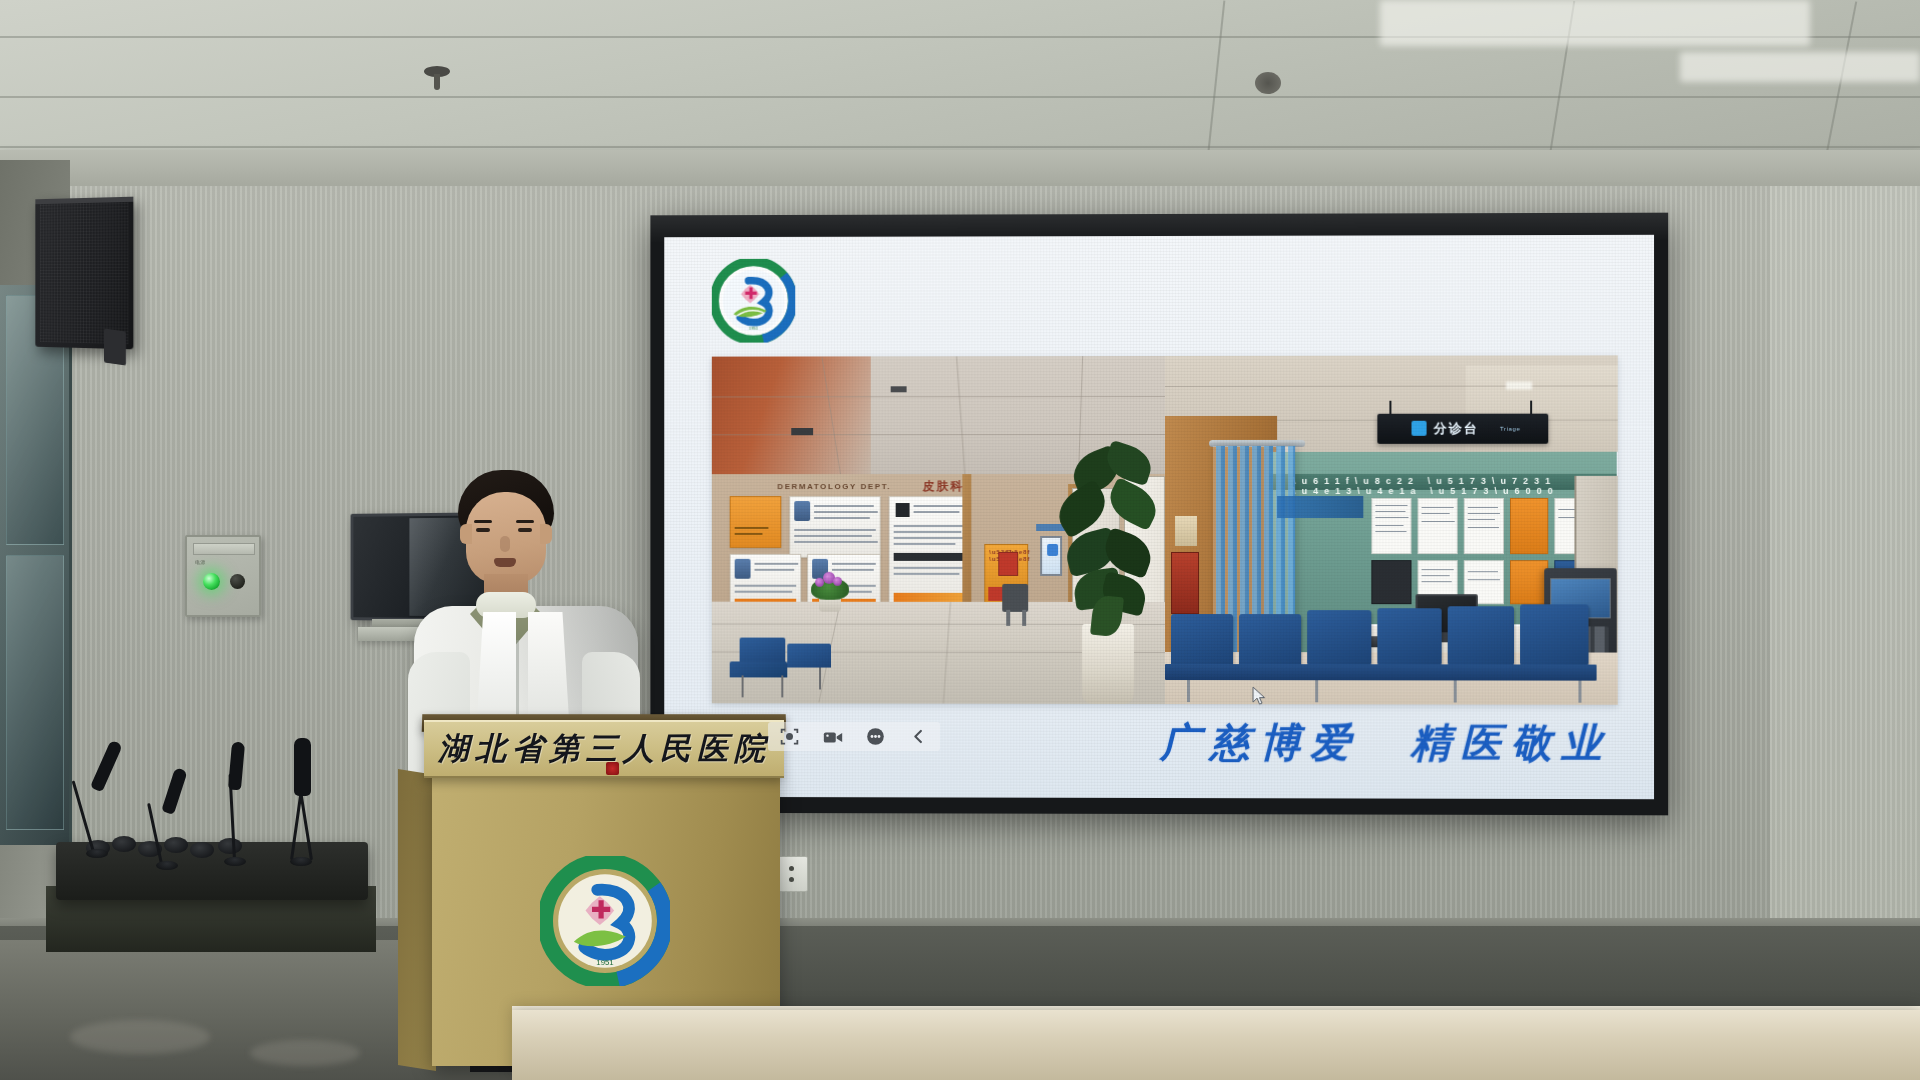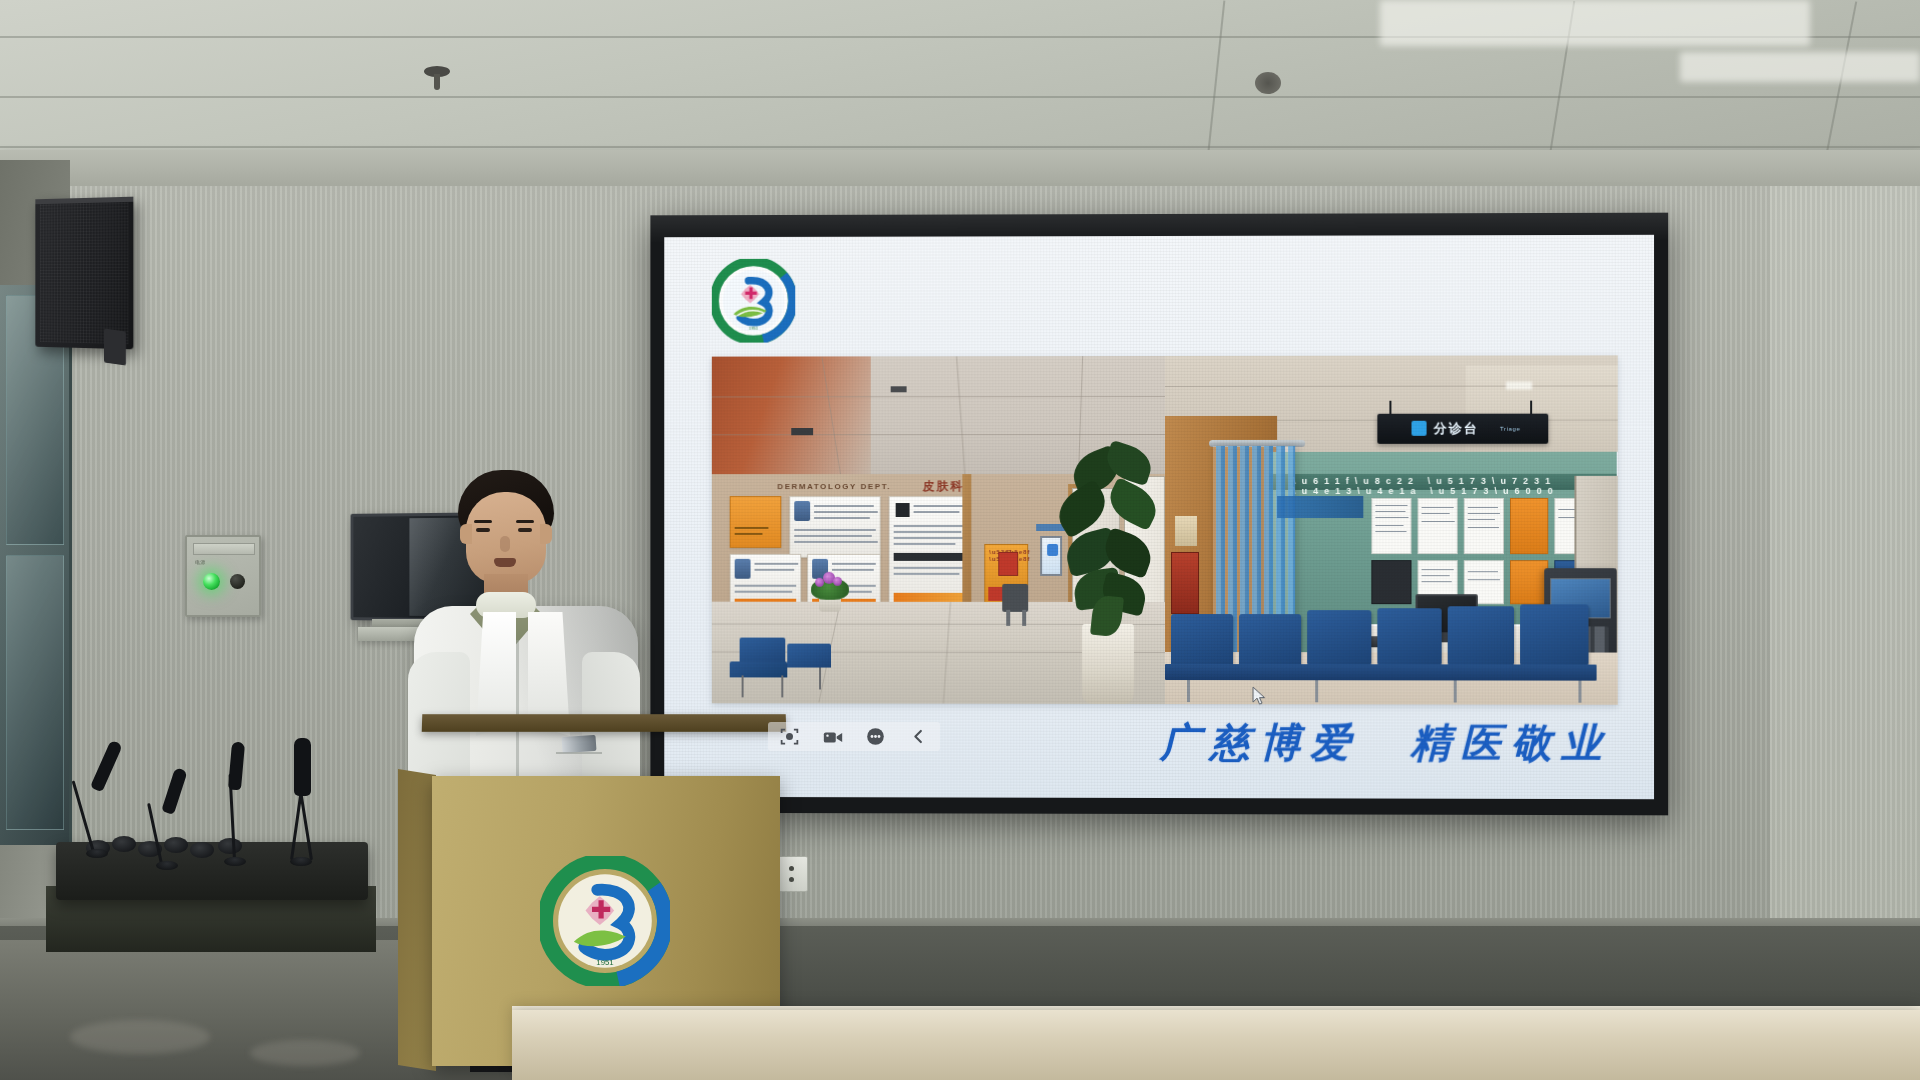--- a/index.html
+++ b/index.html
@@ -1026,20 +1026,24 @@
     <div class="p-arm-r"></div>
     <div class="p-pocket-pen"></div>
     <div class="p-pocket-line"></div>
     <div class="p-leg" style="left:66px;"></div>
     <div class="p-leg" style="left:124px;"></div>
   </div>
 
   <div class="lectern-body-side"></div>
   <div class="lectern-body"></div>
   <div class="lectern-top"></div>
+  <div class="lectern-plate">
+    <div class="lectern-text">湖北省第三人民医院</div>
+    <div class="lectern-seal"></div>
+  </div>
 
   <div class="lectern-emblem">
     <svg viewBox="0 0 100 100" width="130" height="130">
       <circle cx="50" cy="50" r="47" fill="#b9a866"></circle>
       <circle cx="50" cy="50" r="46" fill="none" stroke="#1f8f4e" stroke-width="12"></circle>
       <circle cx="50" cy="50" r="46" fill="none" stroke="#1b6fc0" stroke-width="12" stroke-dasharray="90 300" transform="rotate(-35 50 50)"></circle>
       <circle cx="50" cy="50" r="36" fill="#f2efe0"></circle>
       <path d="M44 26 C66 24, 76 40, 62 52 C74 58, 70 76, 50 76 C40 76, 34 70, 34 70" fill="none" stroke="#1b6fc0" stroke-width="9" stroke-linecap="round"></path>
       <path d="M26 66 C38 54, 54 56, 66 62 C54 70, 36 72, 26 66 Z" fill="#7cc043"></path>
       <path d="M40 36 l6-5 6 5 5 6 -5 6 -6 5 -6 -5 -5 -6 z" fill="#e7a8bf" opacity="0.9"></path>

